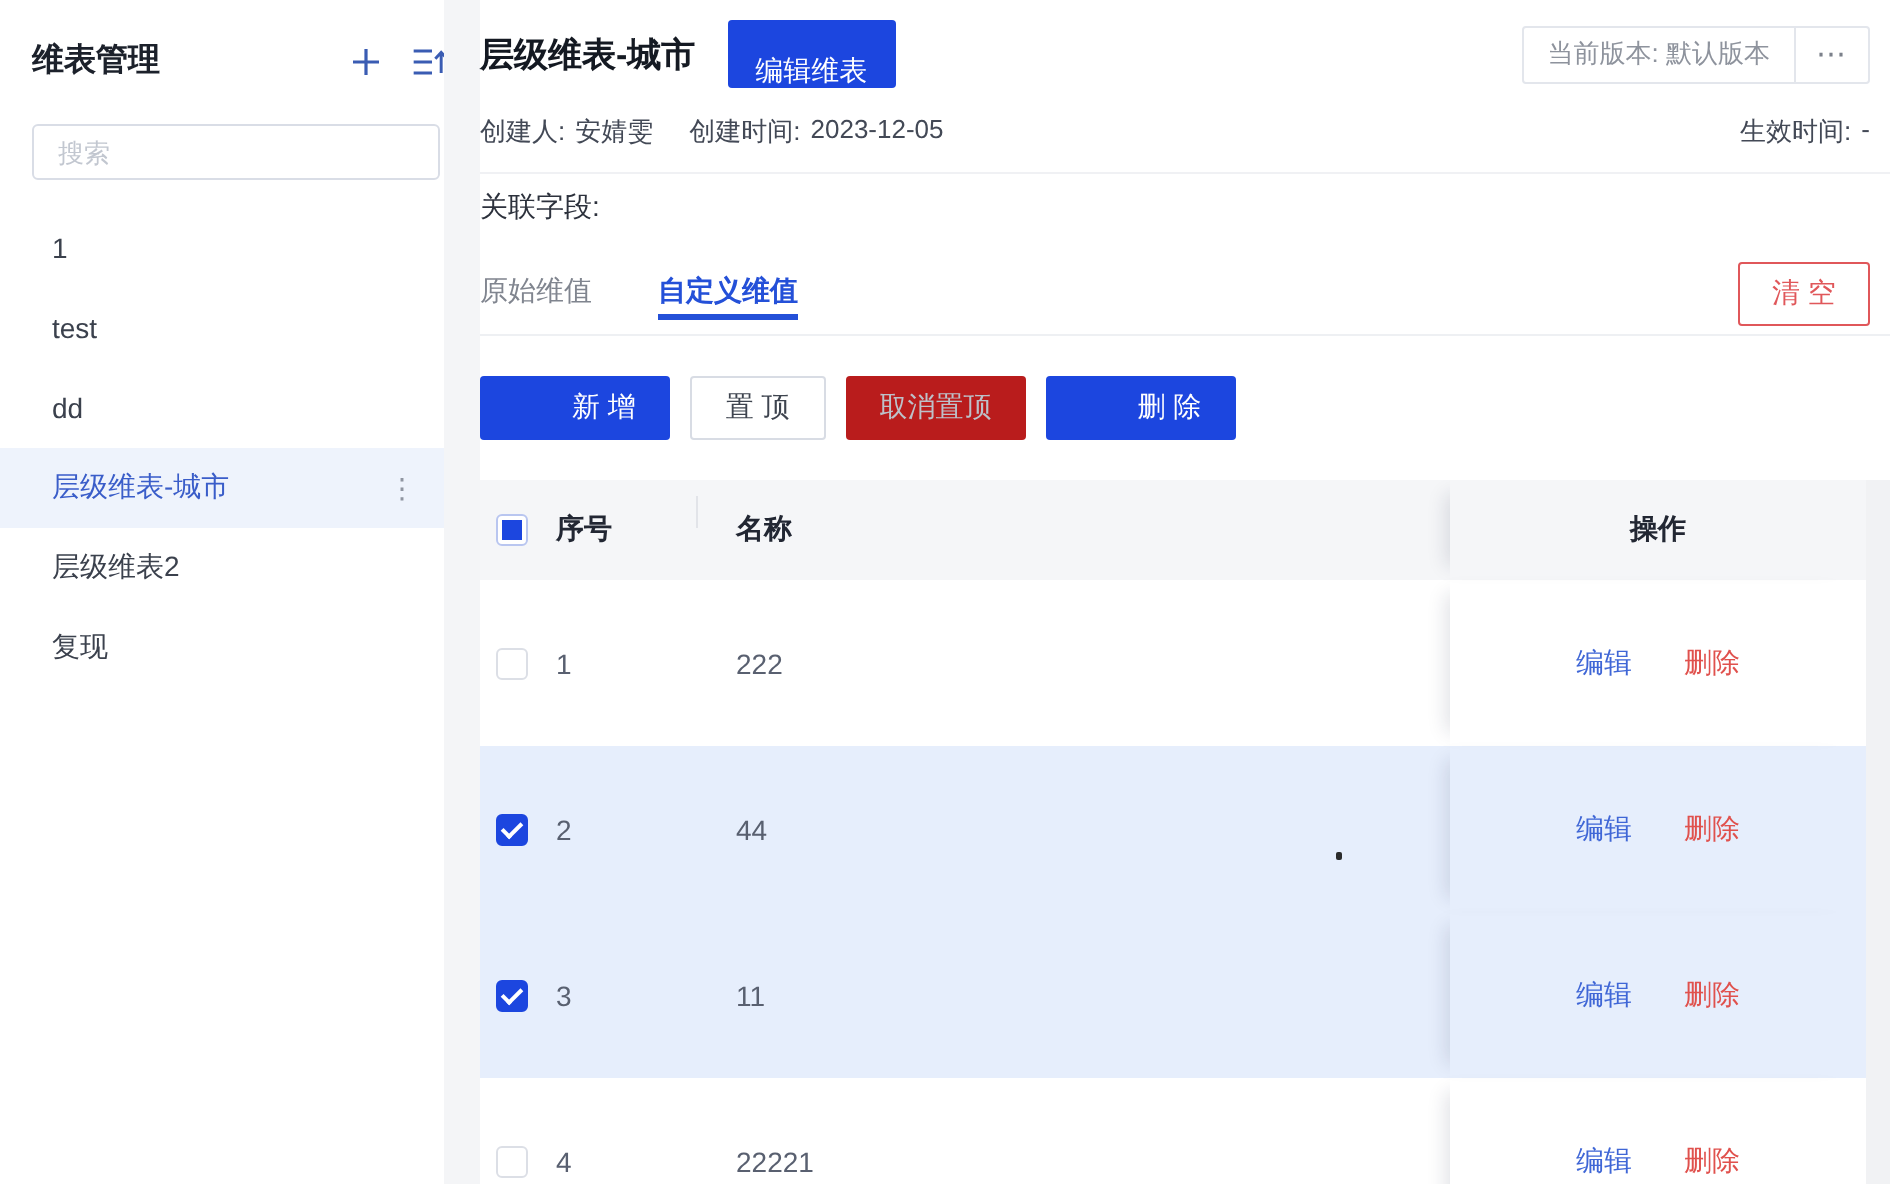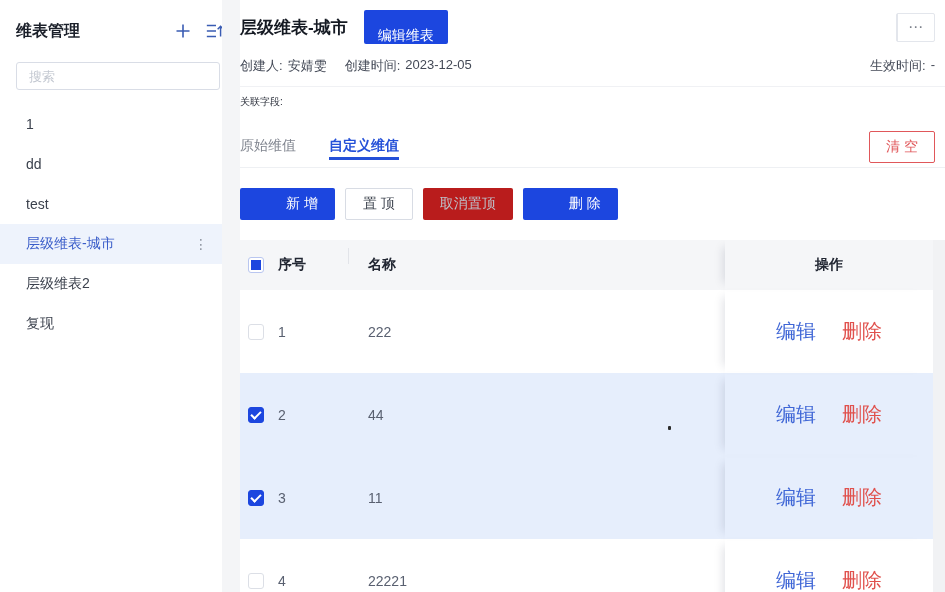--- a/index.html
+++ b/index.html
@@ -43,21 +43,21 @@
   .version-label{padding:0 12px;display:flex;align-items:center;}
   .version-divider{width:1px;background:#e3e6ec;}
   .more-btn{padding:0 10px;display:flex;align-items:center;color:#7c818b;font-size:15px;
     letter-spacing:1px;cursor:pointer;}
 
   .meta-row{position:absolute;top:57px;left:0;right:10px;display:flex;align-items:center;
     font-size:13px;color:#434956;}
   .meta-pair{display:flex;gap:5px;margin-right:18px;}
   .meta-right{margin-left:auto;display:flex;gap:5px;}
   .divider-1{position:absolute;top:86px;left:0;right:0;height:1px;background:#f0f1f4;}
-  .related-row{position:absolute;top:95px;left:0;font-size:10px;color:#2c313c;}
+  .related-row{position:absolute;top:95px;left:0;font-size:14px;color:#2c313c;}
 
   .tabs-row{position:absolute;top:129px;left:0;right:0;height:39px;border-bottom:1px solid #eef0f3;
     display:flex;align-items:center;gap:33px;}
   .tab{font-size:14px;color:#80858f;display:flex;align-items:center;cursor:pointer;
     border-bottom:3px solid transparent;padding-bottom:2px;}
   .tab.active{color:#2450d8;font-weight:700;border-bottom-color:#2450d8;}
   .clear-btn{position:absolute;top:131px;right:10px;width:66px;height:32px;border:1px solid var(--danger);
     color:var(--danger);background:#fff;border-radius:2px;font-size:14px;cursor:pointer;font-family:inherit;}
 
   .toolbar{position:absolute;top:188px;left:0;display:flex;gap:10px;}
@@ -73,21 +73,21 @@
     font-weight:700;color:#222733;font-size:14px;}
   .t-row{display:flex;height:83px;align-items:center;font-size:14px;color:#596070;background:#fff;}
   .t-row.sel{background:var(--row-sel);}
   .c-check{flex:0 0 38px;display:flex;align-items:center;padding-left:8px;align-self:stretch;}
   .c-index{flex:0 0 70px;}
   .c-name{flex:1 1 auto;padding-left:20px;position:relative;align-self:center;}
   .t-head .c-name::before{content:"";position:absolute;left:0;top:-8px;height:16px;width:1px;background:#e2e4e9;}
   .c-actions{flex:0 0 208px;align-self:stretch;display:flex;justify-content:center;align-items:center;
     gap:26px;box-shadow:-9px 0 9px -7px rgba(20,30,60,0.13);}
   .t-head .c-actions{background:var(--head-bg);}
-  .link{font-size:20px;text-decoration:none;cursor:pointer;}
+  .link{font-size:14px;text-decoration:none;cursor:pointer;}
   .link.edit{color:var(--link-edit);}
   .link.del{color:var(--link-del);}
 
   .cb{width:16px;height:16px;border:1px solid #dcdfe6;border-radius:3px;background:#fff;
     display:flex;align-items:center;justify-content:center;cursor:pointer;}
   .cb.checked{background:var(--primary);border-color:var(--primary);}
   .cb.checked::after{content:"";width:4px;height:8px;border:solid #fff;border-width:0 2px 2px 0;
     transform:rotate(45deg);margin-top:-2px;}
   .cb.indeterminate{border-color:#b9c6f0;}
   .cb.indeterminate::after{content:"";width:10px;height:10px;background:var(--primary);}
@@ -118,44 +118,45 @@
             </g>
           </svg>
       </span>
     </div>
     <input class="sb-search" placeholder="搜索" style="">
     <nav class="sb-list" id="sb-list">
         <div class="side-item">
           <span>1</span>
         </div>
         <div class="side-item">
+          <span>test</span>
+        </div>
+        <div class="side-item">
           <span>dd</span>
-        </div>
-        <div class="side-item">
-          <span>test</span>
         </div>
         <div class="side-item active">
           <span>层级维表-城市</span>
           <span class="kebab">⋮</span>
         </div>
         <div class="side-item">
           <span>层级维表2</span>
         </div>
         <div class="side-item">
           <span>复现</span>
         </div>
       </nav>
   </aside>
   <div class="gutter"></div>
 
   <section class="main">
     <div class="title-row">
       <span class="page-title">层级维表-城市</span>
       <button class="edit-btn">编辑维表</button>
       <div class="version-box">
+        <span class="version-label">当前版本: 默认版本</span>
         <span class="version-divider"></span>
         <span class="more-btn">⋯</span>
       </div>
     </div>
 
     <div class="meta-row">
       <span class="meta-pair">
         <span>创建人:</span>
         <span>安婧雯</span>
       </span>

